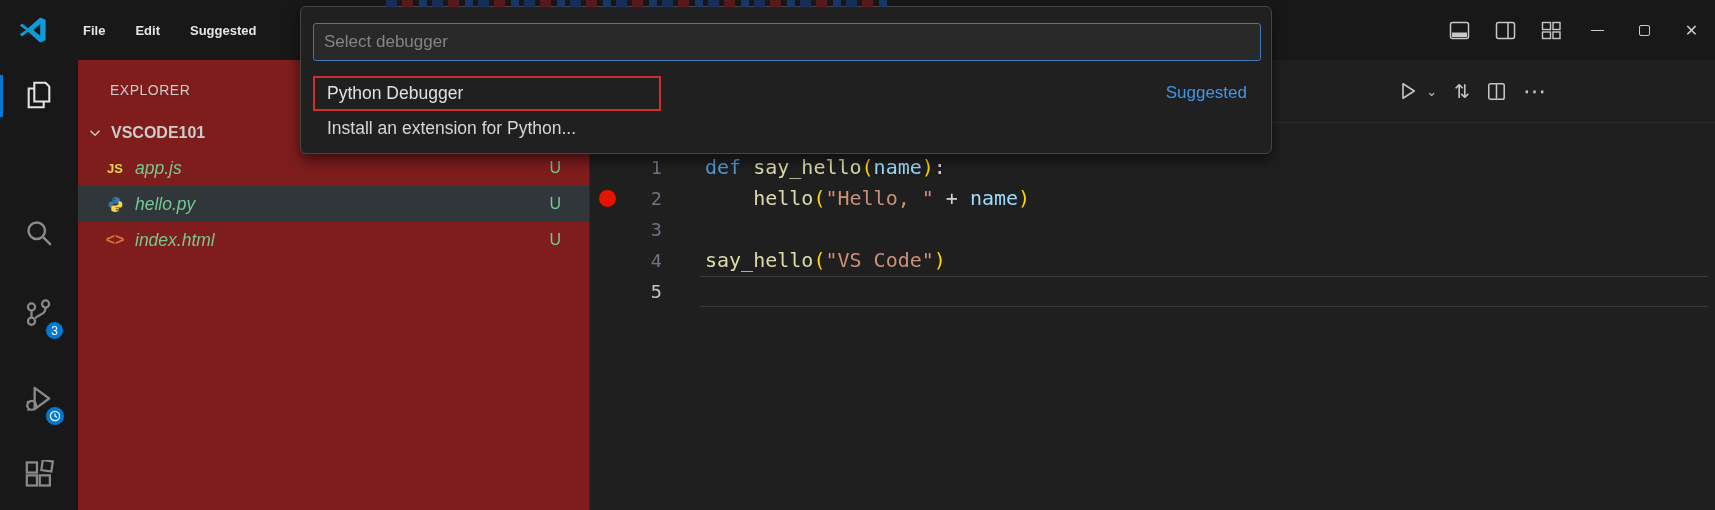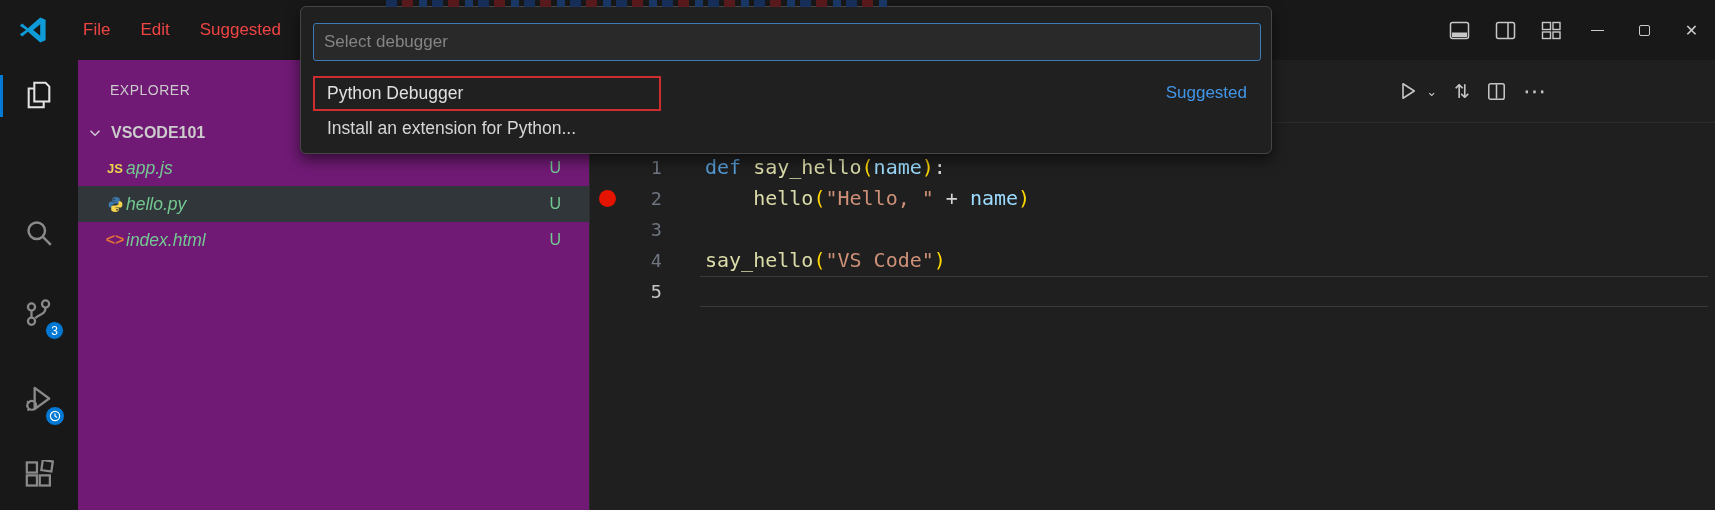--- a/index.html
+++ b/index.html
@@ -12,21 +12,21 @@
   }
 
   
   .titlebar {
     position:absolute; left:0; top:0; width:1715px; height:60px;
     background:#181818; display:flex; align-items:center; z-index:5;
   }
   .vscode-logo { width:34px; height:34px; margin-left:16px; display:flex; align-items:center; justify-content:center; }
   .menubar { display:flex; margin-left:18px; }
   .menu-item {
-    padding:6px 15px; font-size:17px; color:#ef4444; border-radius:5px; cursor:default;
+    padding:6px 15px; font-size:13px; color:#e5e5e5; border-radius:5px; cursor:default;font-weight:bold;
   }
   .titlebar-right { position:absolute; right:0; top:0; height:60px; display:flex; align-items:center; }
   .tb-icon { width:46px; height:60px; display:flex; align-items:center; justify-content:center; }
   .win-btn { width:47px; height:60px; display:flex; align-items:center; justify-content:center; color:#cccccc; font-size:16px; }
   .min-glyph { display:block; width:13px; border-top:1.6px solid #cccccc; }
   .max-glyph { display:block; width:11px; height:11px; border:1.4px solid #cccccc; border-radius:2px; }
 
   
   .top-artifact {
     position:absolute; left:386px; top:0; width:502px; height:7px; z-index:60; overflow:hidden; opacity:.9;
@@ -76,28 +76,28 @@
     padding:0 4px; border:1px solid #181818;
   }
   .ab-clock-badge {
     position:absolute; right:13px; bottom:-3px; width:20px; height:20px; border-radius:50%;
     background:#0078d4; display:flex; align-items:center; justify-content:center; border:1px solid #181818;
   }
 
   
   .sidebar {
     position:absolute; left:78px; top:60px; width:512px; height:450px;
-    background:#701a75; border-right:1px solid #2b2b2b; z-index:2;
+    background:#7f1d1d; border-right:1px solid #2b2b2b; z-index:2;
   }
   .explorer-header { padding:22px 0 0 32px; font-size:14px; letter-spacing:.5px; color:#cccccc; height:56px; }
   .folder-row { display:flex; align-items:center; height:34px; padding-left:8px; color:#cccccc; }
   .folder-name { font-weight:bold; font-size:16px; margin-left:7px; }
   .file-row { display:flex; align-items:center; height:36px; padding-left:26px; font-size:17.5px; position:relative; }
   .file-row.selected { background:#31363b; }
-  .file-icon { width:22px; display:flex; align-items:center; justify-content:center; font-family:"Liberation Sans",sans-serif; }
+  .file-icon { width:22px; display:flex; align-items:center; justify-content:center; margin-right:9px; font-family:"Liberation Sans",sans-serif; }
   .js-icon { font-size:13px; font-weight:bold; letter-spacing:0; }
   .html-icon { font-size:16px; font-weight:bold; }
   .file-name { color:#73c991;font-style:italic; }
   .git-status { margin-left:auto; margin-right:28px; color:#73c991; font-size:16px; }
 
   
   .editor { position:absolute; left:590px; top:60px; width:1125px; height:450px; background:#1f1f1f; z-index:1; }
   .editor-header-border { position:absolute; left:0; top:62px; width:1125px; border-top:1px solid #2b2b2b; }
   .editor-toolbar { position:absolute; right:168px; top:0; height:62px; display:flex; align-items:center; gap:17px; color:#c5c5c5; }
   .et-icon { display:flex; align-items:center; justify-content:center; }

